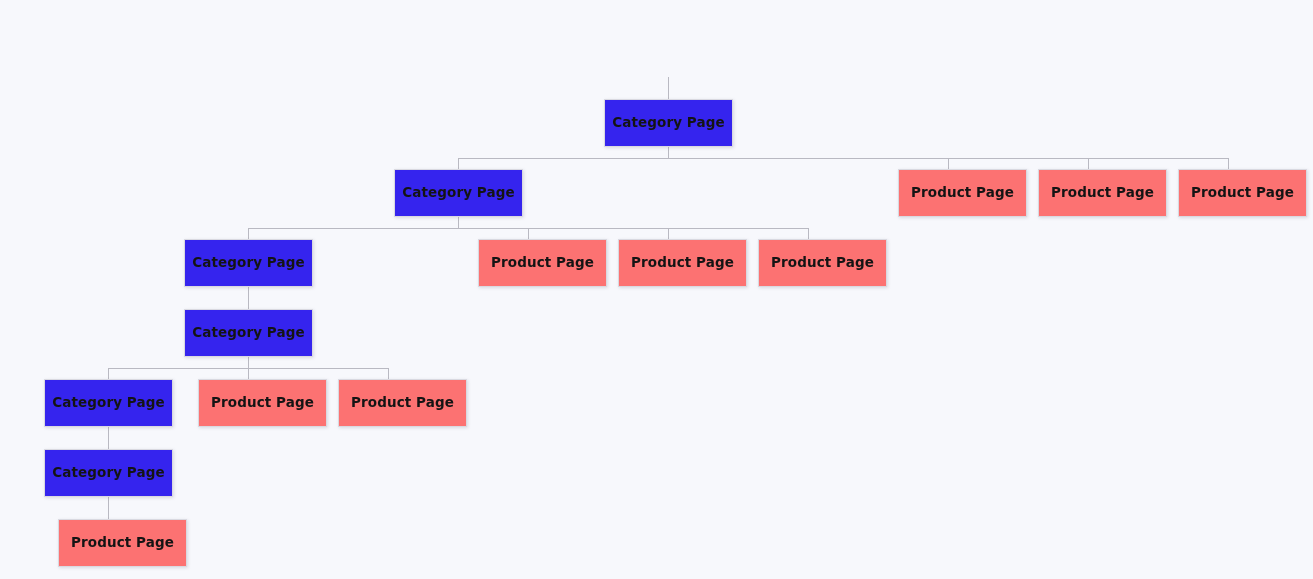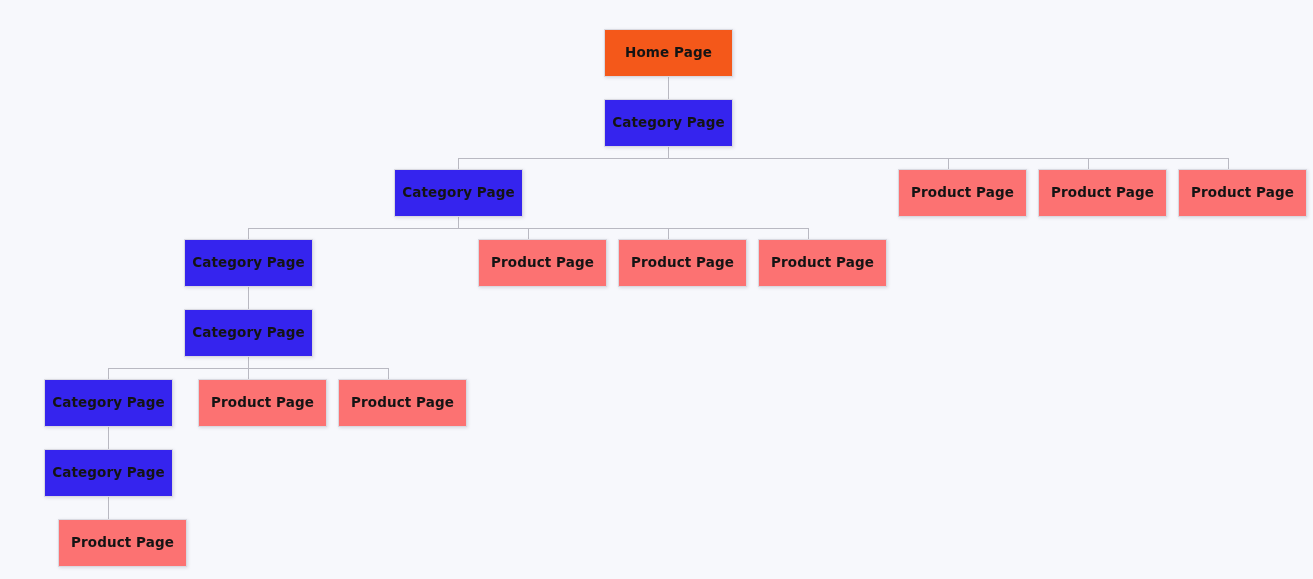--- a/index.html
+++ b/index.html
@@ -70,23 +70,20 @@
     <div class="conn v" style="left: 668px; top: 228px; height: 11px; background: rgb(185, 185, 194);"></div>
     <div class="conn v" style="left: 808px; top: 228px; height: 11px; background: rgb(185, 185, 194);"></div>
     <div class="conn v" style="left: 248px; top: 287px; height: 22px; background: rgb(185, 185, 194);"></div>
     <div class="conn v" style="left: 248px; top: 357px; height: 11px; background: rgb(185, 185, 194);"></div>
     <div class="conn h" style="left: 108px; top: 368px; width: 281px; background: rgb(185, 185, 194);"></div>
     <div class="conn v" style="left: 108px; top: 368px; height: 11px; background: rgb(185, 185, 194);"></div>
     <div class="conn v" style="left: 248px; top: 368px; height: 11px; background: rgb(185, 185, 194);"></div>
     <div class="conn v" style="left: 388px; top: 368px; height: 11px; background: rgb(185, 185, 194);"></div>
     <div class="conn v" style="left: 108px; top: 427px; height: 22px; background: rgb(185, 185, 194);"></div>
     <div class="conn v" style="left: 108px; top: 497px; height: 22px; background: rgb(185, 185, 194);"></div>
-    <div class="node home" style="left: 604px; top: 29px; width: 129px; height: 48px; background: rgb(244, 88, 26);">
-      <span class="node-label" style="color: rgb(20, 20, 20);">Home Page</span>
-    </div>
     <div class="node category" style="left: 604px; top: 99px; width: 129px; height: 48px; background: rgb(53, 36, 238);">
       <span class="node-label" style="color: rgb(20, 20, 20);">Category Page</span>
     </div>
     <div class="node category" style="left: 394px; top: 169px; width: 129px; height: 48px; background: rgb(53, 36, 238);">
       <span class="node-label" style="color: rgb(20, 20, 20);">Category Page</span>
     </div>
     <div class="node product" style="left: 884px; top: 169px; width: 129px; height: 48px; background: rgb(252, 114, 114);">
       <span class="node-label" style="color: rgb(20, 20, 20);">Product Page</span>
     </div>
     <div class="node product" style="left: 1024px; top: 169px; width: 129px; height: 48px; background: rgb(252, 114, 114);">

